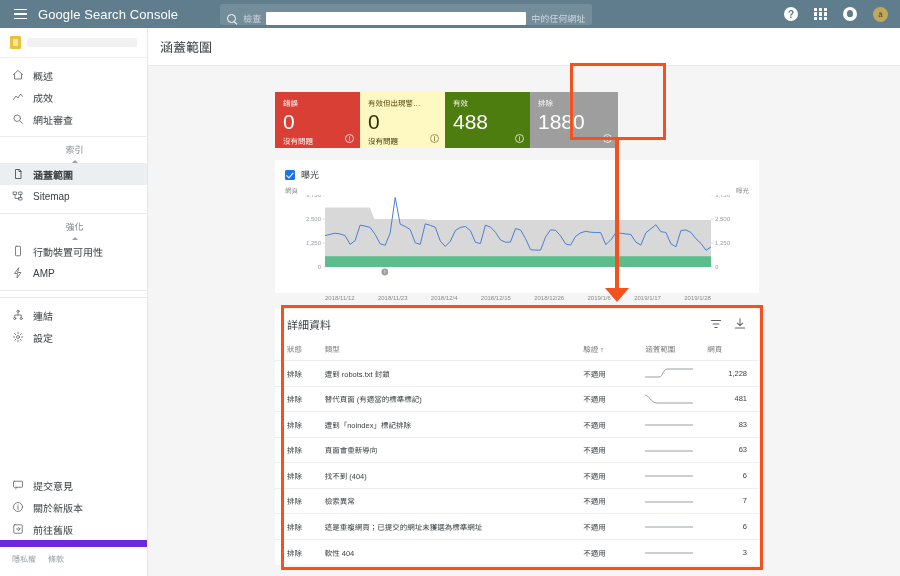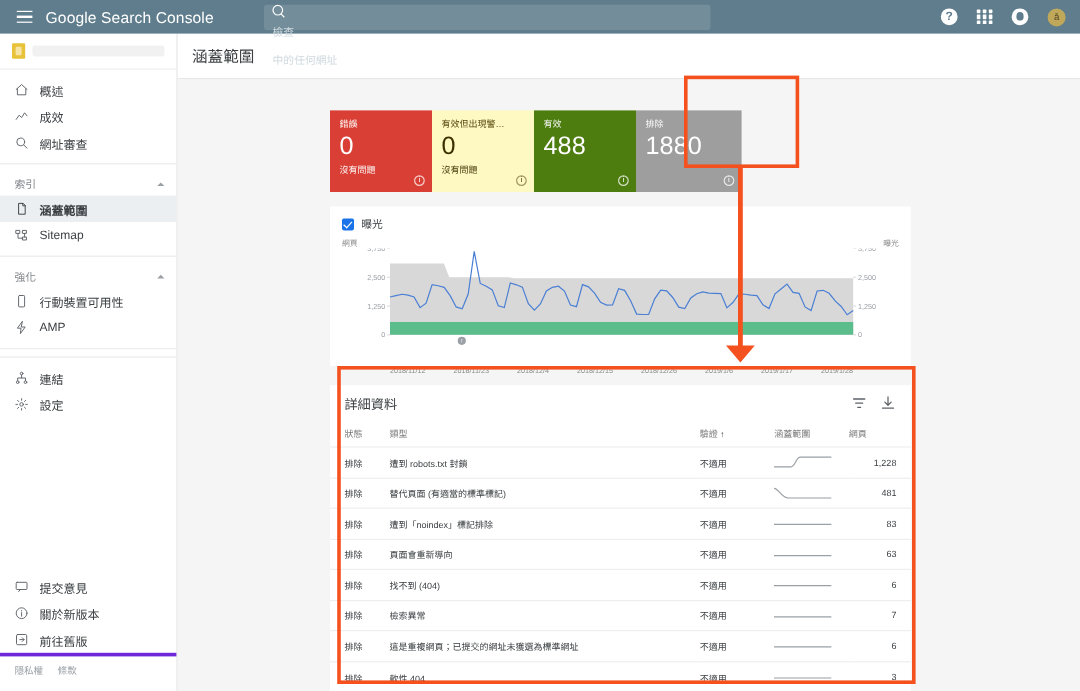--- a/index.html
+++ b/index.html
@@ -16,21 +16,21 @@
     position: absolute; top: 0; left: 0; width: 900px; height: 28px;
     background: #5f7d8c; display: flex; align-items: center;
     color: #ffffff; z-index: 30;
   }
   .hamburger { width: 28px; margin-left: 6px; display: flex; flex-direction: column;
                justify-content: center; align-items: center; gap: 3px; cursor: pointer; }
   .hamburger span { display: block; width: 13px; height: 1.5px; background: #ffffff; }
   .brand { font-size: 13px; letter-spacing: .1px; margin-left: 4px; white-space: nowrap; font-weight: 400; }
   .searchwrap {
     margin-left: 42px; width: 372px; height: 21px; background: rgba(255,255,255,.13);
-    border-radius: 2px; display: flex; align-items: flex-start; padding: 0 7px; gap: 5px; flex-direction: column;
+    border-radius: 2px; display: flex; align-items: flex-end; padding: 0 7px; gap: 5px;
   }
   .search-icon { width: 11px; height: 11px; position: relative; flex: 0 0 auto; }
   .search-icon::before { content:""; position:absolute; left:0; top:0; width:7px; height:7px;
       border:1.3px solid #ffffff; border-radius:50%; }
   .search-icon::after { content:""; position:absolute; left:7px; top:7px; width:4px; height:1.3px;
       background:#ffffff; transform: rotate(45deg); transform-origin: left center; }
   .search-pre { font-size: 9px; color: #cfd9de; white-space: nowrap; }
   .search-field { flex: 1 1 auto; height: 13px; background: #ffffff; border-radius: 1px; }
   .search-post { font-size: 9px; color: #cfd9de; white-space: nowrap; }
   .topright { margin-left: auto; display: flex; align-items: center; gap: 16px; margin-right: 12px; }
@@ -56,47 +56,47 @@
   .prop-icon { width:11px;height:13px;background:#e8c33a;border-radius:1px;position:relative;flex:0 0 auto;}
   .prop-icon::after{content:"";position:absolute;left:3px;top:3px;width:5px;height:7px;background:#fff;opacity:.55;border-radius:1px;}
   .prop-text { flex:1; height:9px; background:#f1f1f1; border-radius:2px; }
   .nav { flex: 1 1 auto; padding-top: 6px; overflow: hidden; }
   .nav-item { display:flex; align-items:center; gap:9px; height:22px; padding: 0 10px 0 12px;
               font-size: 10px; color: #3c4043; cursor:pointer;text-align:right; }
   .nav-item.active { background:#eceff1; font-weight:600; }
   .nav-item .ico { width:12px; height:12px; flex: 0 0 12px; position:relative; color:#5f6368; }
   .nav-sep { height:1px; background:#ececec; margin: 6px 0; }
   .nav-group { display:flex; align-items:center; height:20px; padding: 0 10px 0 12px;
-               font-size: 9px; color: #80868b; cursor:pointer; }
+               font-size: 9px; color: #80868b; cursor:pointer;flex-direction:column; }
   .nav-group span.lbl { flex:1; }
   .chev { width:0;height:0;border-left:3px solid transparent;border-right:3px solid transparent; }
   .chev.up { border-bottom: 3.5px solid #9aa0a6; }
   .chev.down { border-top: 3.5px solid #9aa0a6; }
   .nav-bottom { padding-bottom: 4px; }
   .footer-links { display:flex; gap:12px; font-size:8px; color:#9aa0a6; padding: 6px 12px 8px 12px;
-                  border-top: 3px solid #6d28d9; }
+                  border-top: 7px solid #6d28d9; }
   .footer-links span { cursor:pointer; }
 
   
   .ico svg { width:12px; height:12px; display:block; fill:none; stroke:#5f6368; stroke-width:1.6;
              stroke-linecap:round; stroke-linejoin:round; }
   .nav-item.active .ico svg { stroke:#3c4043; }
 
   
   .main { position:absolute; top:28px; left:148px; width:752px; height:548px;
           background:#f5f5f5; overflow:hidden; }
   .page-header { height: 38px; background:#ffffff; display:flex; align-items:center;
                  padding-left: 12px; border-bottom: 1px solid #e8e8e8; }
   .page-title { font-size: 13px; color: #3c4043; }
 
   .content { padding: 26px 0 0 0; position: relative; }
 
   
   .cards { display:flex; margin-left: 127px; width: 398px; }
-  .card { width: 85px; height: 68px; padding: 7px 20px 0 8px; position: relative; color:#ffffff; }
+  .card { width: 85px; height: 56px; padding: 7px 20px 0 8px; position: relative; color:#ffffff; }
   .card.red { background:#d93f35; }
   .card.yellow { background:#fef9c3; color:#3c2f00; }
   .card.green { background:#4d7c0f; }
   .card.gray { background:#9e9e9e; width: 88px; }
   .card-label { font-size: 7.5px; line-height: 9px; opacity: .95; white-space: nowrap;
                 overflow:hidden; text-overflow: ellipsis; }
   .card.yellow .card-label { color: #4b3c00; }
   .card-value { font-size: 21px; line-height: 25px; font-weight: 300; margin-top: 1px; }
   .card.yellow .card-value { color: #3b2f00; }
   .card-sub { font-size: 7.5px; margin-top: 1px; opacity: .95; }

